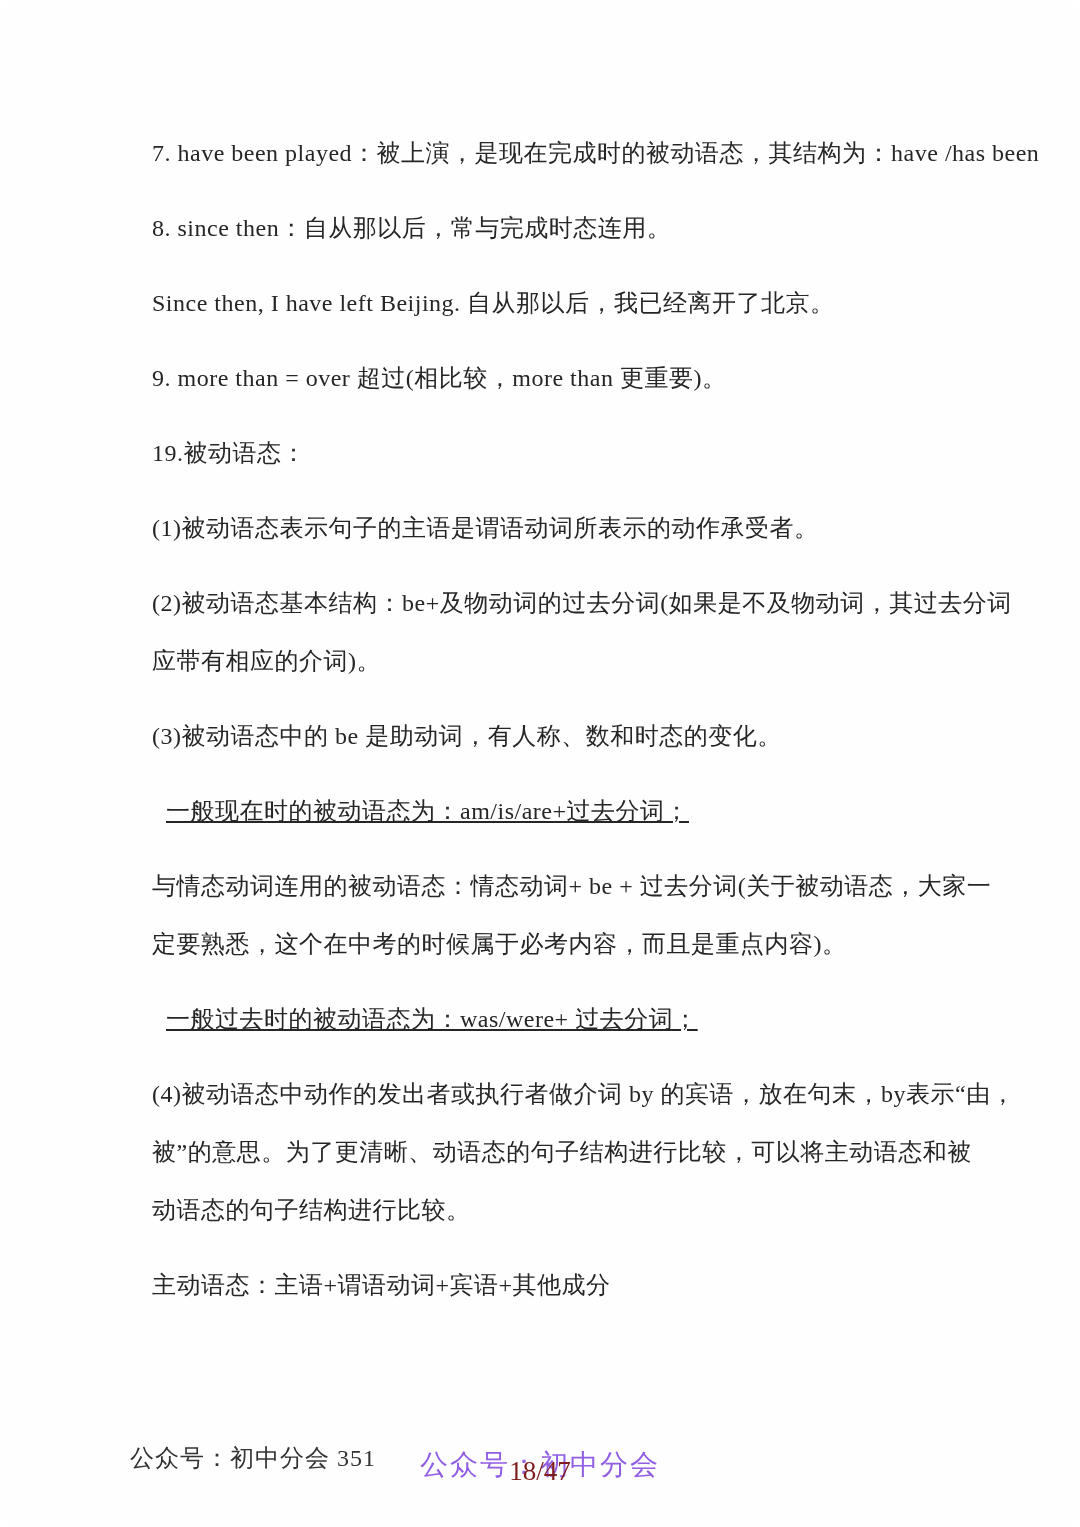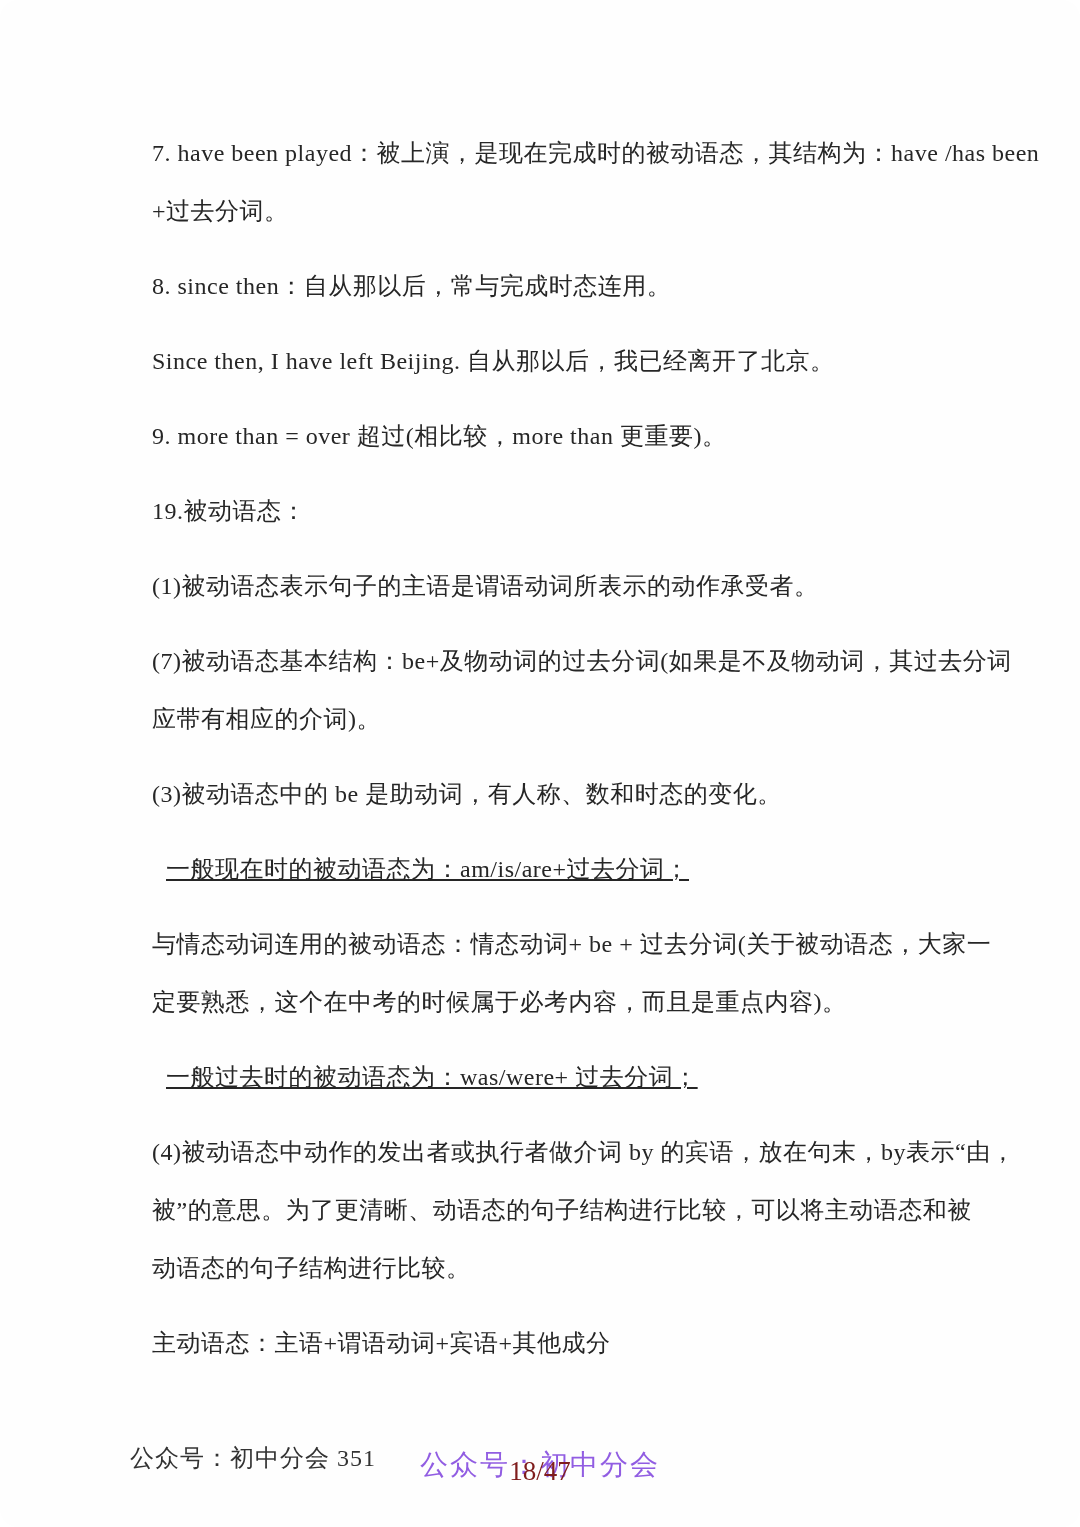--- a/index.html
+++ b/index.html
@@ -83,39 +83,38 @@
   }
 </style>
 </head>
 <body>
 
 <div class="page">
 
   <main class="content">
       <div class="para">
         <div class="line">7. have been played：被上演，是现在完成时的被动语态，其结构为：have /has been</div>
-        <div class="line">+过去分词。</div>
       </div>
       <div class="para">
         <div class="line">8. since then：自从那以后，常与完成时态连用。</div>
       </div>
       <div class="para">
         <div class="line">Since then, I have left Beijing.  自从那以后，我已经离开了北京。</div>
       </div>
       <div class="para">
         <div class="line">9. more than = over 超过(相比较，more than 更重要)。</div>
       </div>
       <div class="para">
         <div class="line">19.被动语态：</div>
       </div>
       <div class="para">
         <div class="line">(1)被动语态表示句子的主语是谓语动词所表示的动作承受者。</div>
       </div>
       <div class="para">
-        <div class="line">(7)被动语态基本结构：be+及物动词的过去分词(如果是不及物动词，其过去分词</div>
+        <div class="line">(2)被动语态基本结构：be+及物动词的过去分词(如果是不及物动词，其过去分词</div>
         <div class="line">应带有相应的介词)。</div>
       </div>
       <div class="para">
         <div class="line">(3)被动语态中的 be 是助动词，有人称、数和时态的变化。</div>
       </div>
       <div class="para indent">
         <div class="line">一般现在时的被动语态为：am/is/are+过去分词；</div>
       </div>
       <div class="para">
         <div class="line">与情态动词连用的被动语态：情态动词+ be + 过去分词(关于被动语态，大家一</div>

